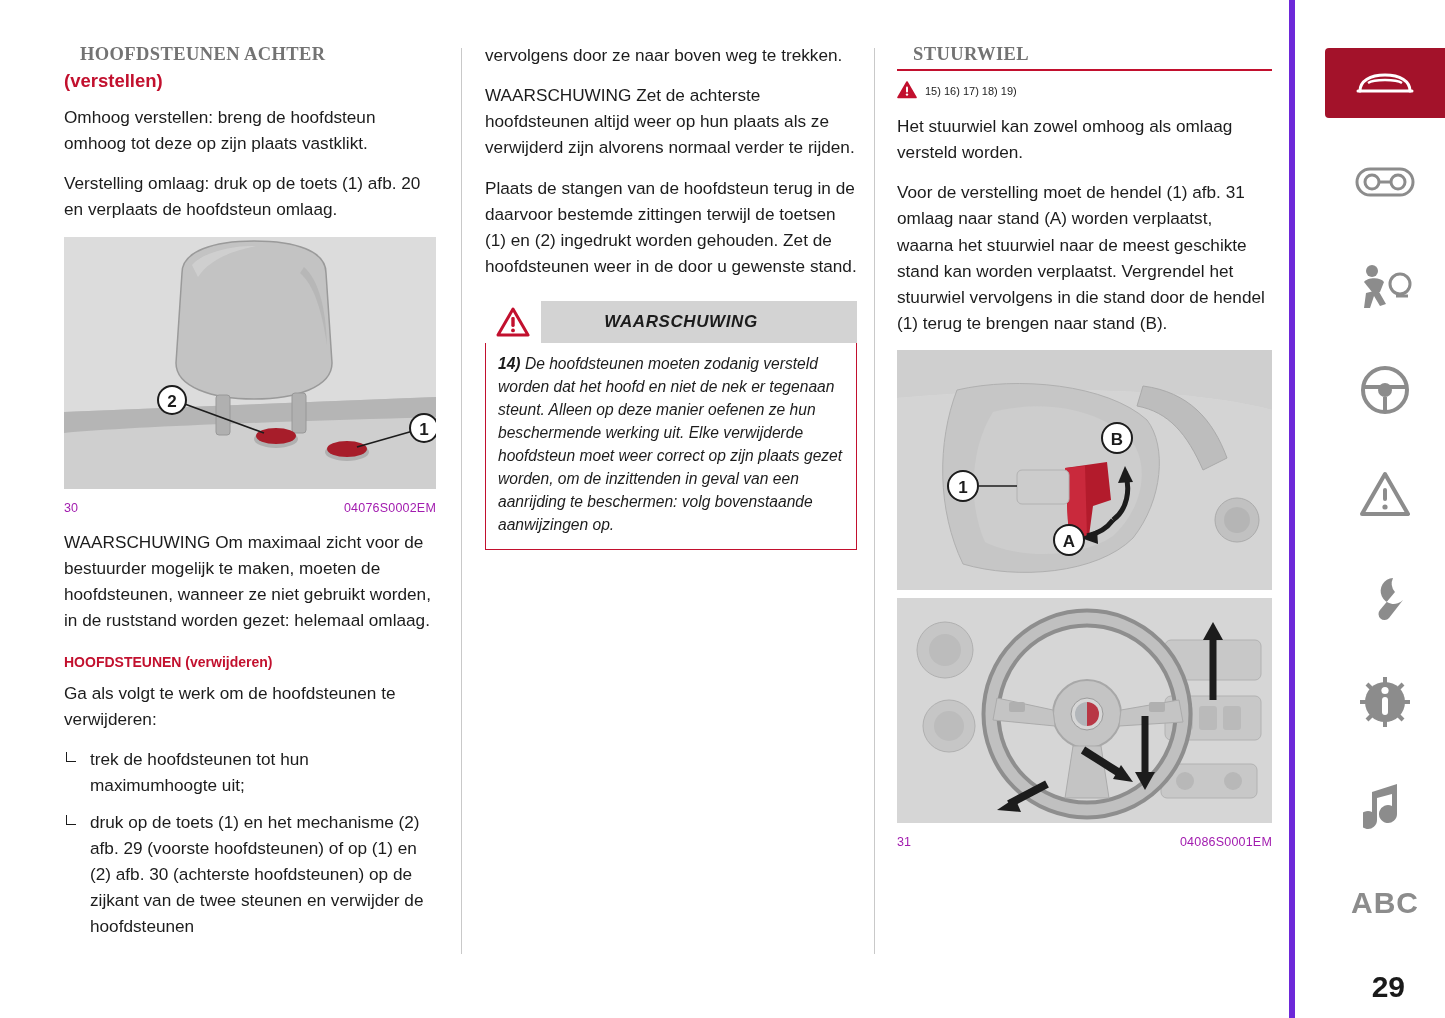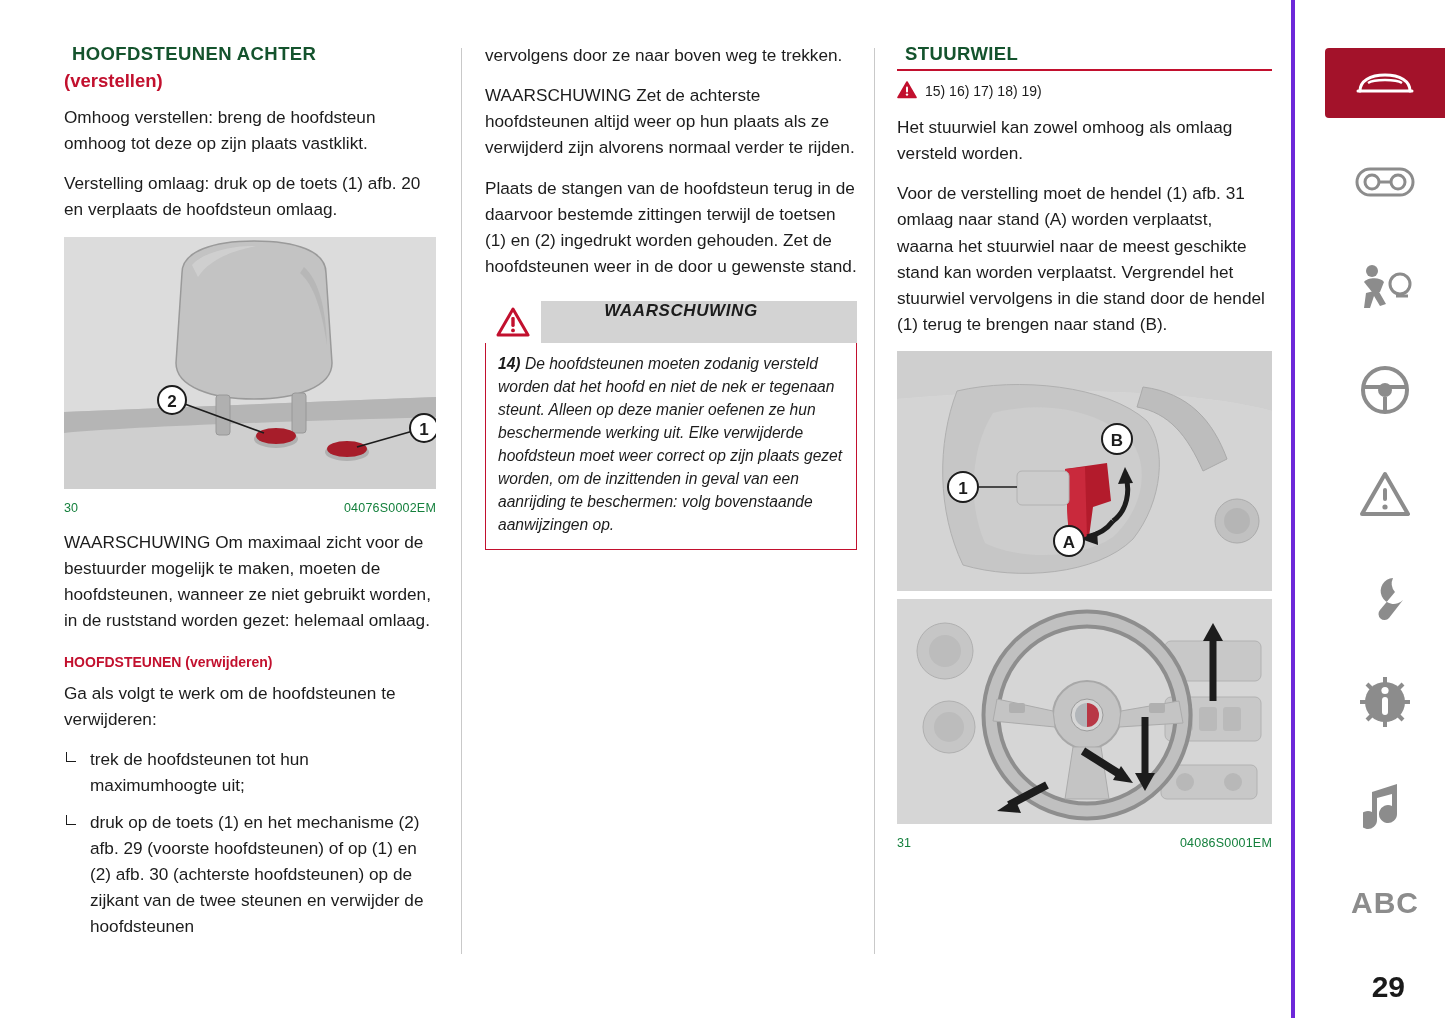--- a/index.html
+++ b/index.html
@@ -19,21 +19,21 @@
     left: 0; top: 0;
     width: 1445px; height: 1018px;
     background: #ffffff;
   }
   
   .sidebar {
     position: absolute;
     right: 0; top: 0;
     width: 150px; height: 1018px;
     background: #ffffff;
-    border-left: 4px solid #6d28d9;
+    border-left: 6px solid #6d28d9;
   }
   .sidebar-head {
     position: absolute;
     right: 0; top: 48px;
     width: 120px; height: 70px;
     background: #a3122a;
     border-radius: 4px 0 0 4px;
     display: flex; align-items: center; justify-content: center;
   }
   .side-icons {
@@ -75,26 +75,27 @@
     position: absolute;
     top: 48px;
     width: 1px;
     height: 906px;
     background: #c9c9c9;
   }
   .vdiv1 { left: 461px; }
   .vdiv2 { left: 874px; }
 
   h1.sec {
-    color: #14532d;
+    color: #737373;
     font-size: 18.5px;
     font-weight: bold;
     letter-spacing: .4px;
-    margin: 0 0 2px 8px;
+    margin: 0 0 2px 16px;
     line-height: 1.35;
+    font-family: Liberation Serif, serif;
   }
   h2.sub {
     color: #c2102e;
     font-size: 18.5px;
     font-weight: bold;
     margin: 0 0 10px 0;
     line-height: 1.35;
   }
   h2.sub2 {
     color: #c2102e;
@@ -130,29 +131,30 @@
   
   .fig {
     position: relative;
     margin: 4px 0 8px 0;
     background: #dedede;
   }
   .fig-caption {
     display: flex;
     justify-content: space-between;
     font-size: 12.5px;
-    color: #15803d;
+    color: #a21caf;
     padding-top: 4px;
   }
   .fig-caption .code { letter-spacing: .2px; }
 
   
   .warnbox { margin-top: 22px; }
   .warnbar {
     display: flex;
+    align-items: center;
     height: 42px;
     background: #d3d3d3;
   }
   .warnbar .tri {
     width: 56px;
     display: flex; align-items: center; justify-content: center;
     background: #ffffff;
     height: 42px;
   }
   .warnbar .wtitle {
@@ -178,21 +180,21 @@
 
   .rule {
     height: 2px;
     background: #c2102e;
     margin: 2px 0 10px 0;
   }
   .notes {
     display: flex;
     align-items: center;
     gap: 8px;
-    font-size: 14px;
+    font-size: 11px;
     color: #1c1c1c;
     margin-bottom: 12px;
   }
 </style>
 </head>
 <body>
 
 <div class="page">
 
   <div class="vdiv vdiv1"></div>

